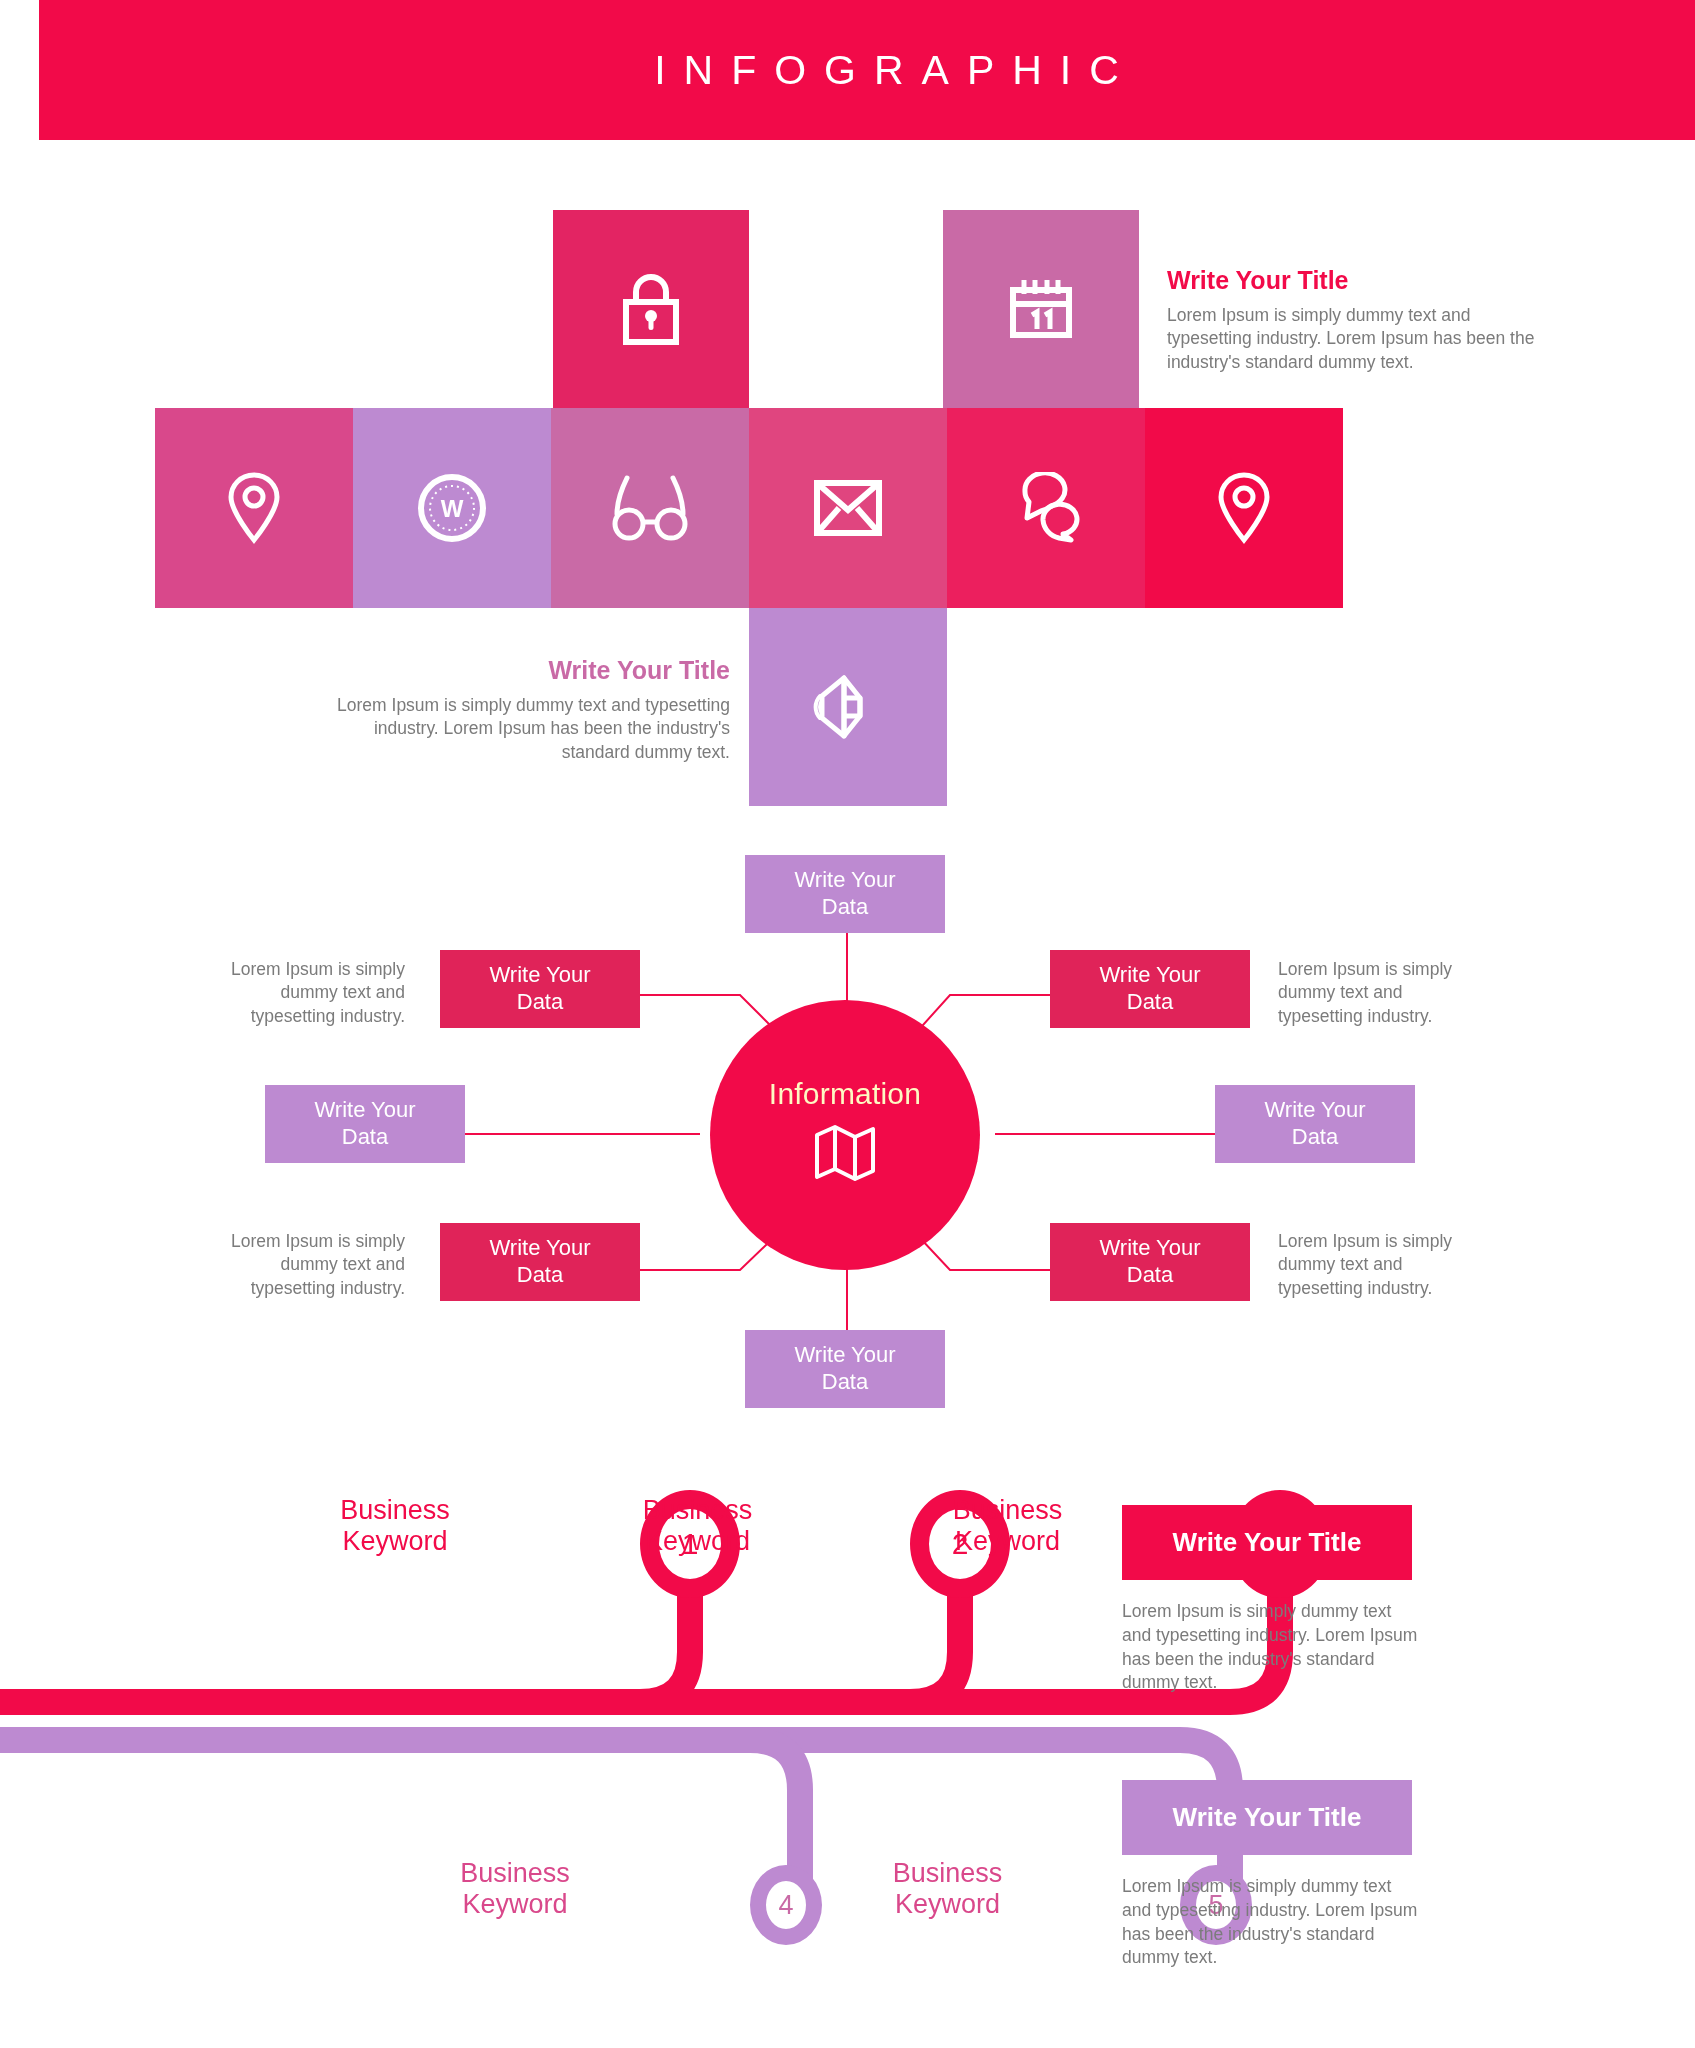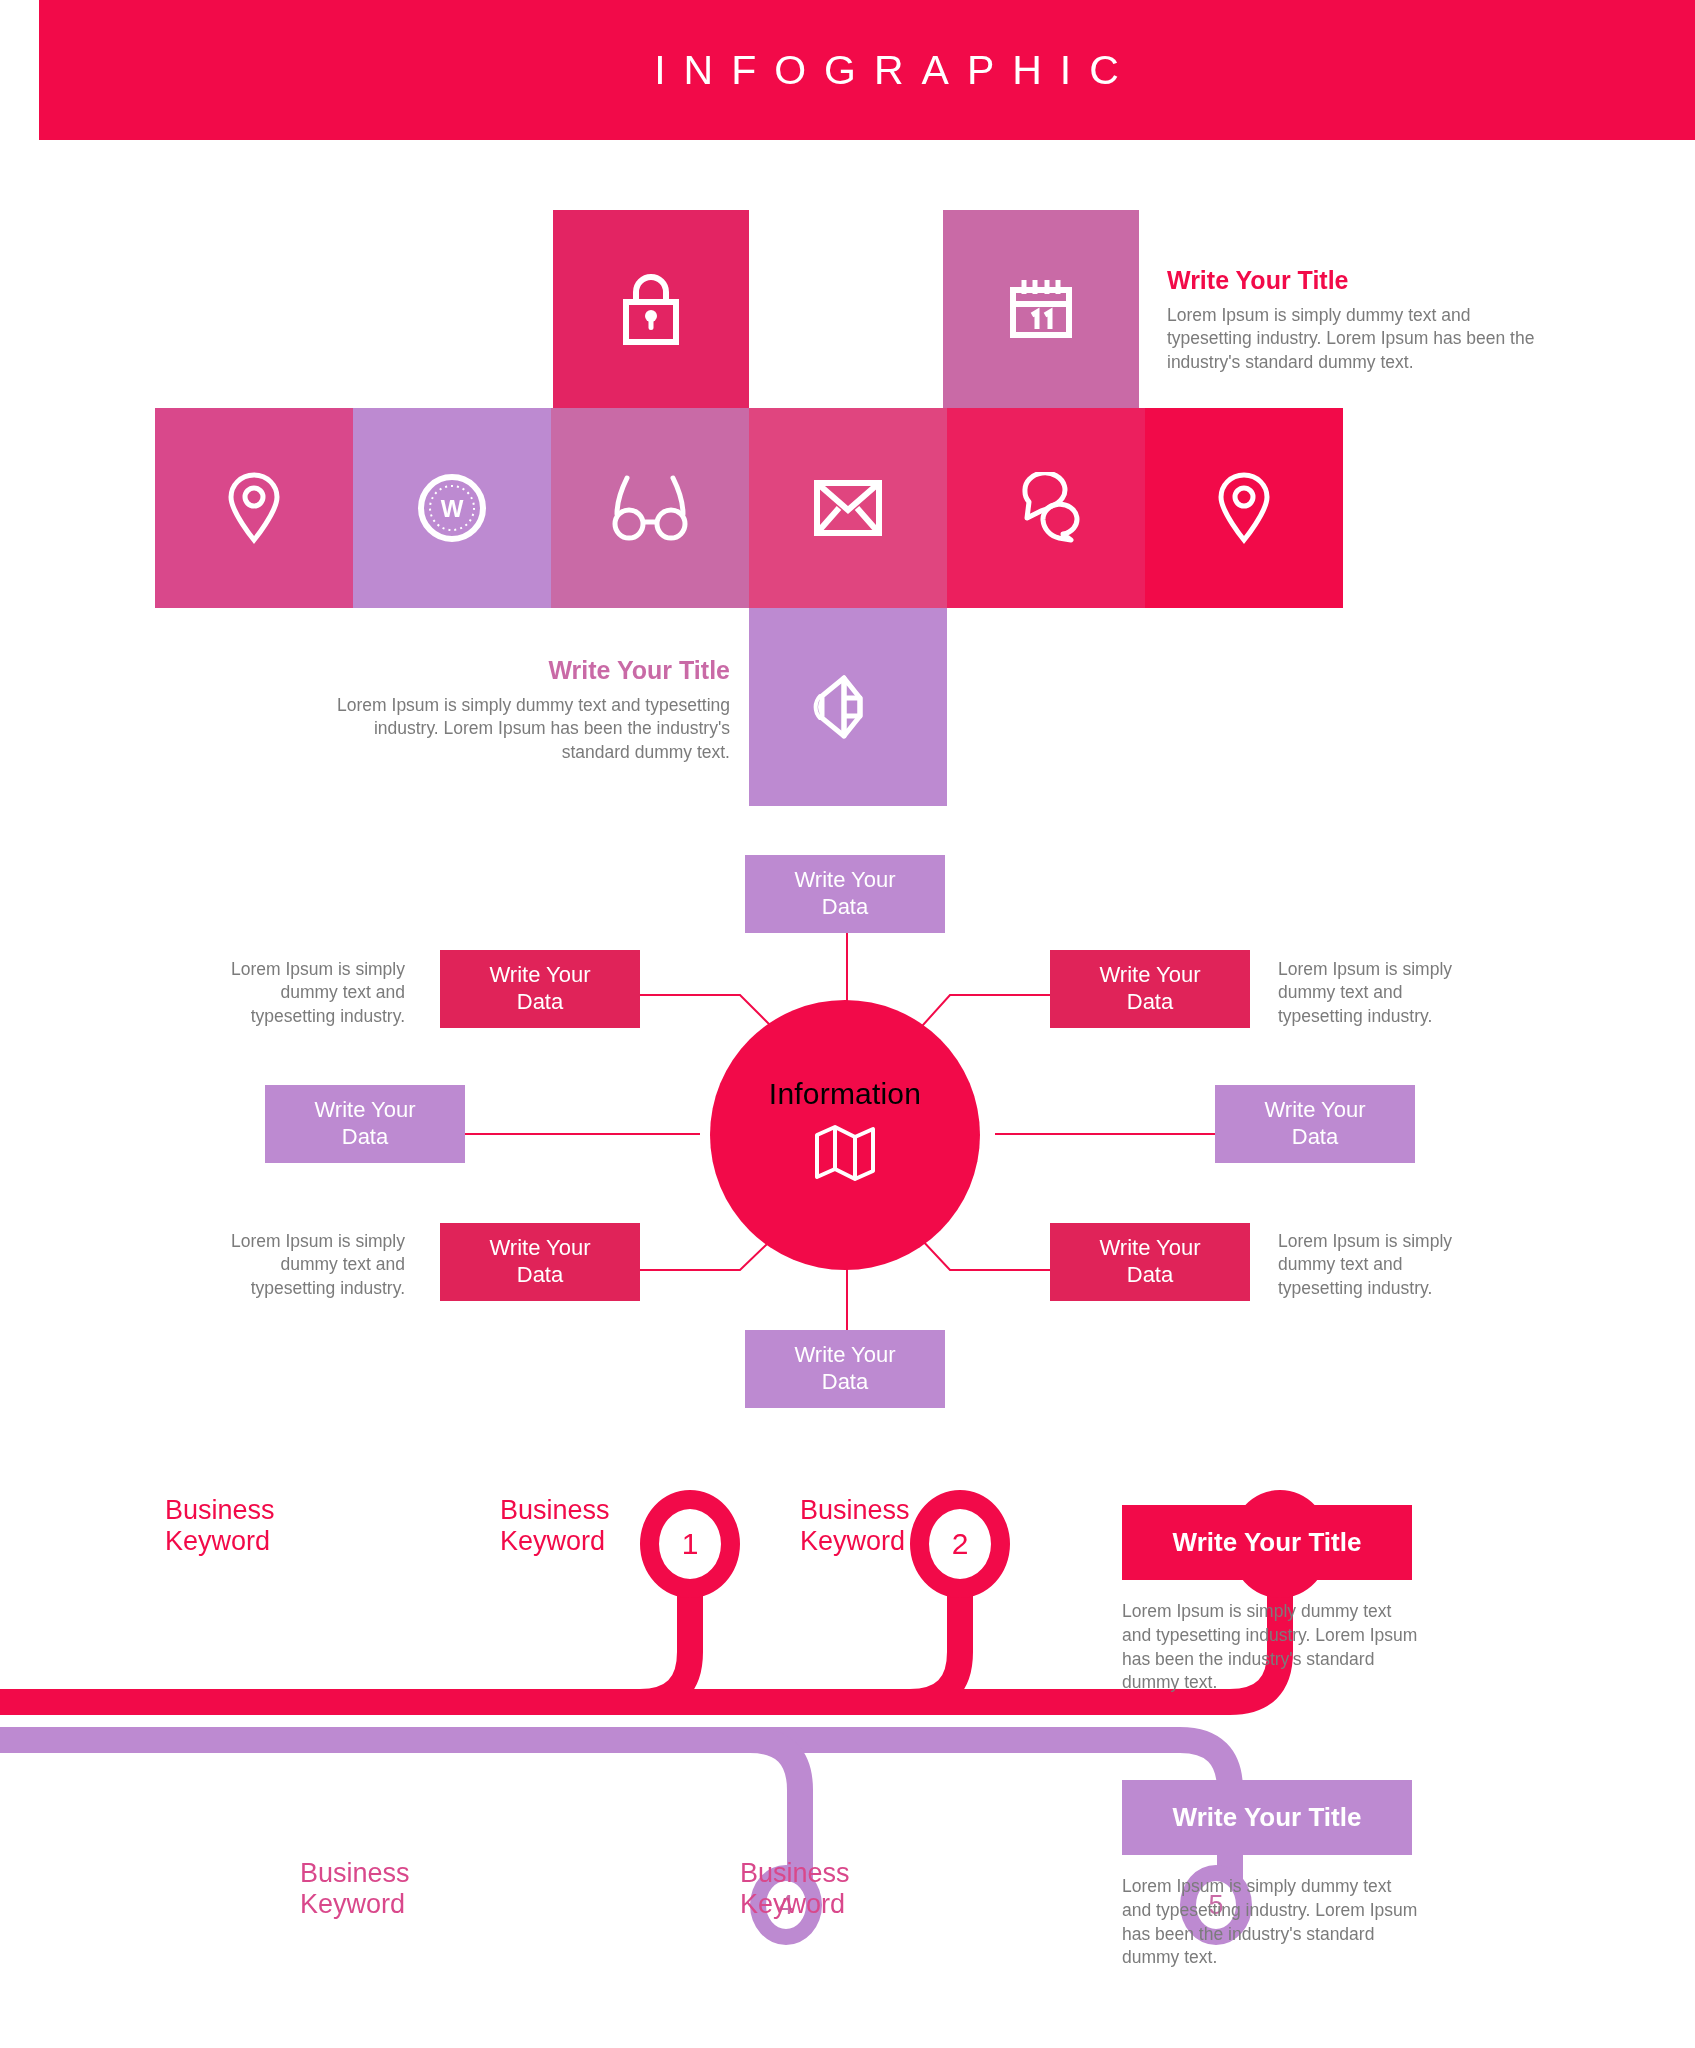--- a/index.html
+++ b/index.html
@@ -76,42 +76,42 @@
     text-align: center;
   }
   .hub-circle {
     position: absolute;
     border-radius: 50%;
     background: #f20a49;
     display: flex;
     flex-direction: column;
     align-items: center;
     justify-content: center;
-    color: #000000;
+    color: #fef9c3;
   }
   .hub-label {
     font-size: 30px;
     font-weight: 400;
     margin-bottom: 6px;
     letter-spacing: .2px;
   }
   .side-note {
     position: absolute;
     font-size: 17.5px;
     line-height: 1.33;
     color: #7b7b7b;
     width: 200px;
   }
   .side-note.right { text-align: left; }
   .side-note.left { text-align: right; }
 
   
   .tl-label {
     position: absolute;
-    text-align: left;
+    text-align: center;
     font-size: 27px;
     font-weight: 400;
     line-height: 1.15;
   }
   .tl-num {
     position: absolute;
     display: flex;
     align-items: center;
     justify-content: center;
     font-size: 30px;

